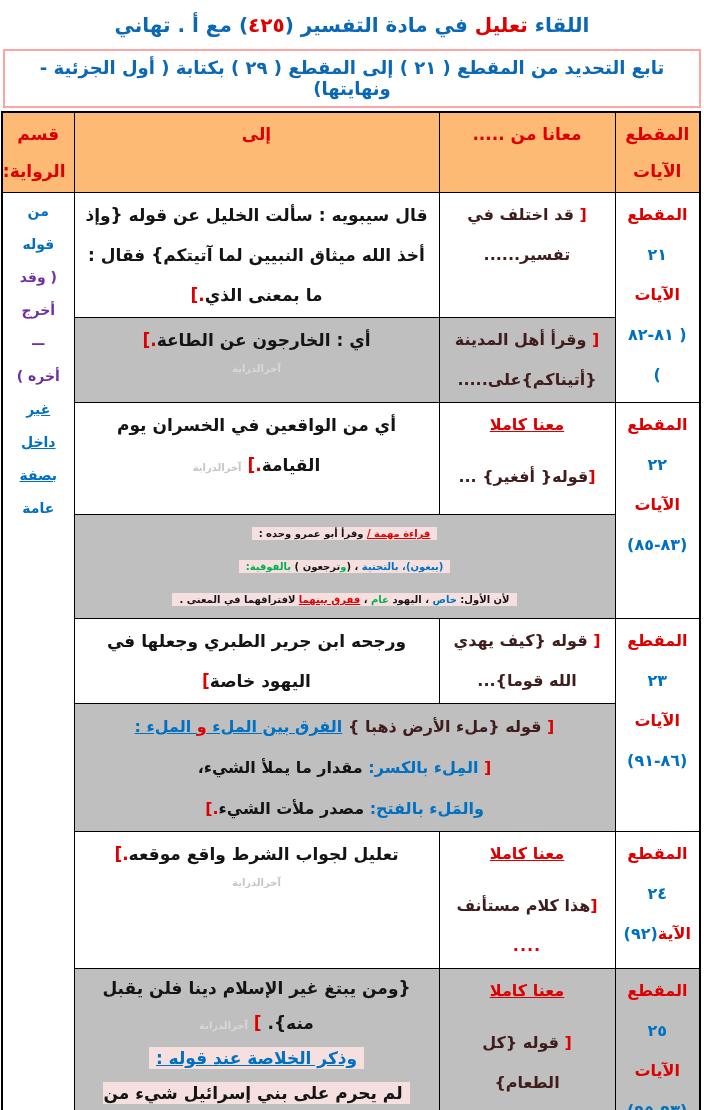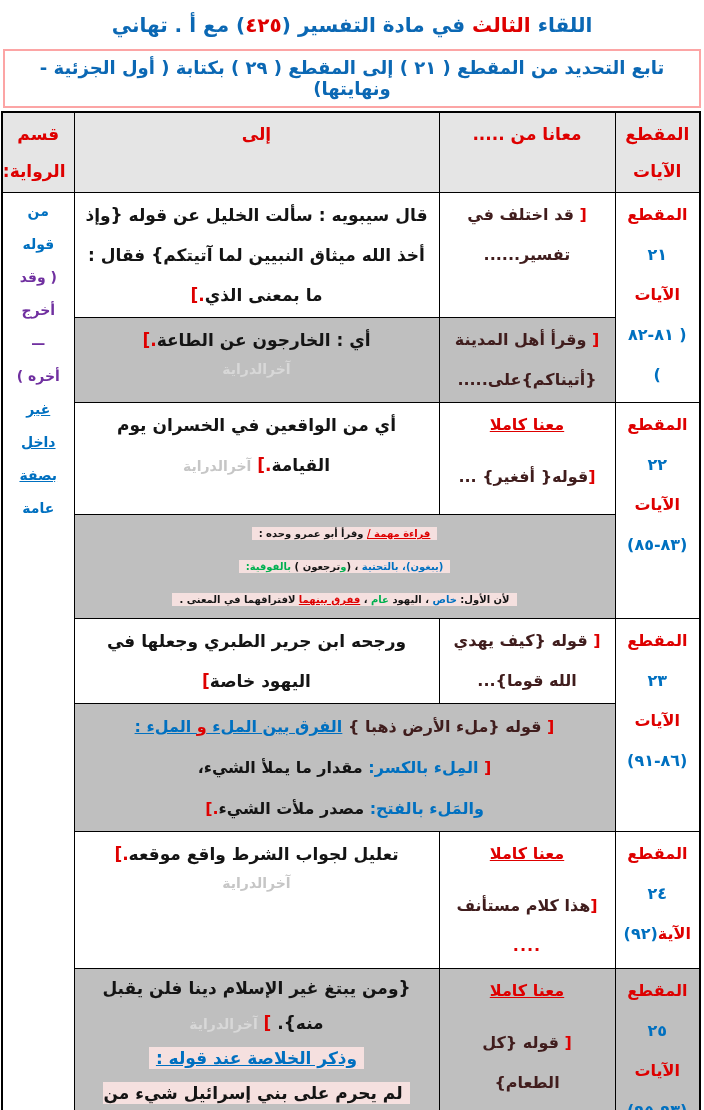--- a/index.html
+++ b/index.html
@@ -16,42 +16,42 @@
   .u{text-decoration:underline}
   
   .title{text-align:center;font-size:20px;margin:10px 0 9px;line-height:30px;}
   .title span{}
   
   .banner{margin:0 3px;border:2px solid #fca5a5;text-align:center;font-size:18px;
           padding:6px 4px 7px;color:#0b68b4;}
   
   table.doc{border-collapse:collapse;margin:3px 3px 0;width:698px;table-layout:fixed;border:2px solid #000;}
   .doc td{border:1.5px solid #000;vertical-align:top;padding:2px 8px;overflow:hidden;}
-  tr.hdr td{background:#e5e5e5;color:#de0000;text-align:center;font-size:17px;
+  tr.hdr td{background:#fdba74;color:#de0000;text-align:center;font-size:17px;
             line-height:37px;padding-top:3px;}
   .gray{background:#bfbfbf}
   .seg{text-align:center;font-size:16px;line-height:40px;padding-top:5px;}
   .from{text-align:center;font-size:16px;line-height:40px;color:#401d1d;padding-top:7px;}
   .to{text-align:center;font-size:17px;line-height:40px;color:#141414;padding-top:5px;}
   .mid{vertical-align:middle;padding-top:2px;}
   .qism{text-align:center;font-size:14px;line-height:33px;padding-top:8px;}
   .qiraa{vertical-align:middle;text-align:center;font-size:10px;line-height:33px;color:#141414;}
   .farq{vertical-align:middle;text-align:center;font-size:16px;line-height:41px;color:#141414;margin-left:24px;}
   .hl{background:#f5e0df;padding:1px 7px;}
-  .wm{font-size:14px;color:#c6c6c6;line-height:18px;}
+  .wm{font-size:10px;color:#c6c6c6;line-height:18px;}
   .gray .wm{color:#d8d8d8}
   .gap-t{margin-top:12px;}
   .sp{letter-spacing:1px;}
 </style>
 </head>
 <body>
 
 <div class="page">
 
-  <h1 class="title"><span class="tblue">اللقاء </span><span class="red">الثالث</span><span class="tblue"> في مادة التفسير (</span><span class="red">٤٢٥</span><span class="tblue">) مع أ . تهاني</span></h1>
+  <h1 class="title"><span class="tblue">اللقاء </span><span class="red">تعليل</span><span class="tblue"> في مادة التفسير (</span><span class="red">٤٢٥</span><span class="tblue">) مع أ . تهاني</span></h1>
 
   <div class="banner"><span>تابع التحديد من المقطع ( ٢١ ) إلى المقطع ( ٢٩ ) بكتابة ( أول الجزئية - ونهايتها)</span></div>
 
   <table class="doc">
     <colgroup>
         <col style="width:85px">
         <col style="width:176px">
         <col style="width:365px">
         <col style="width:72px">
       </colgroup>

